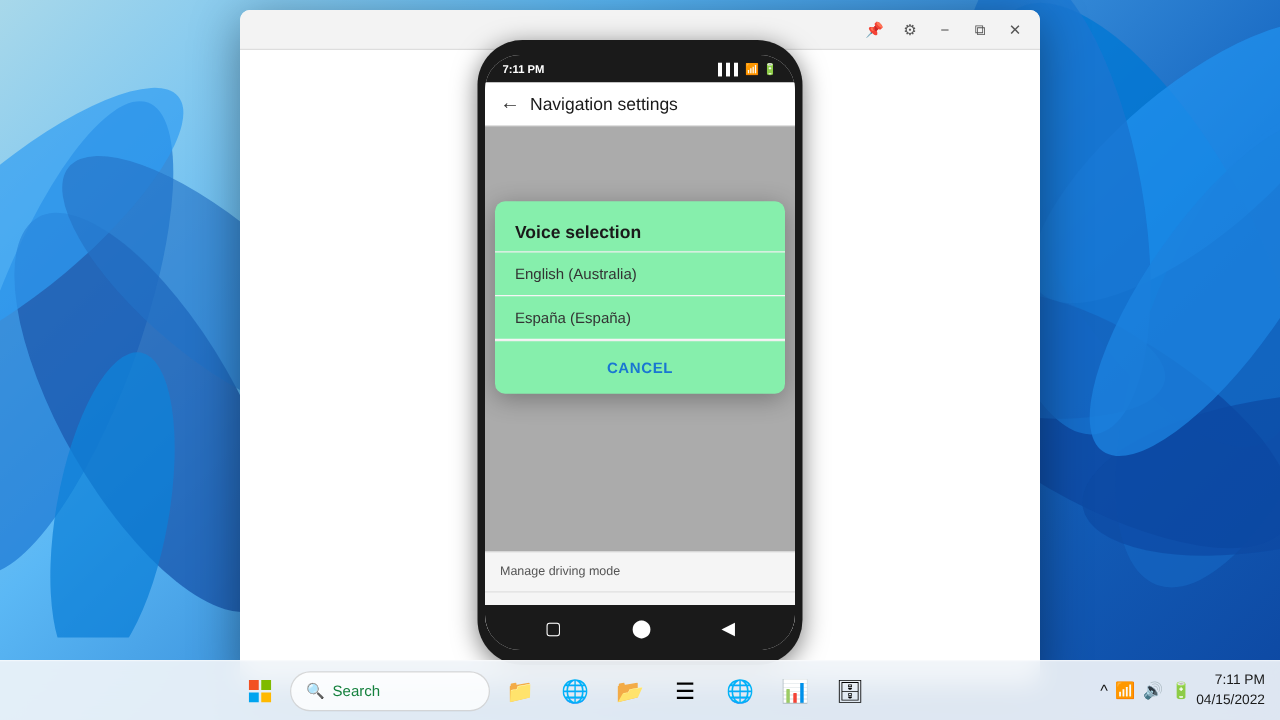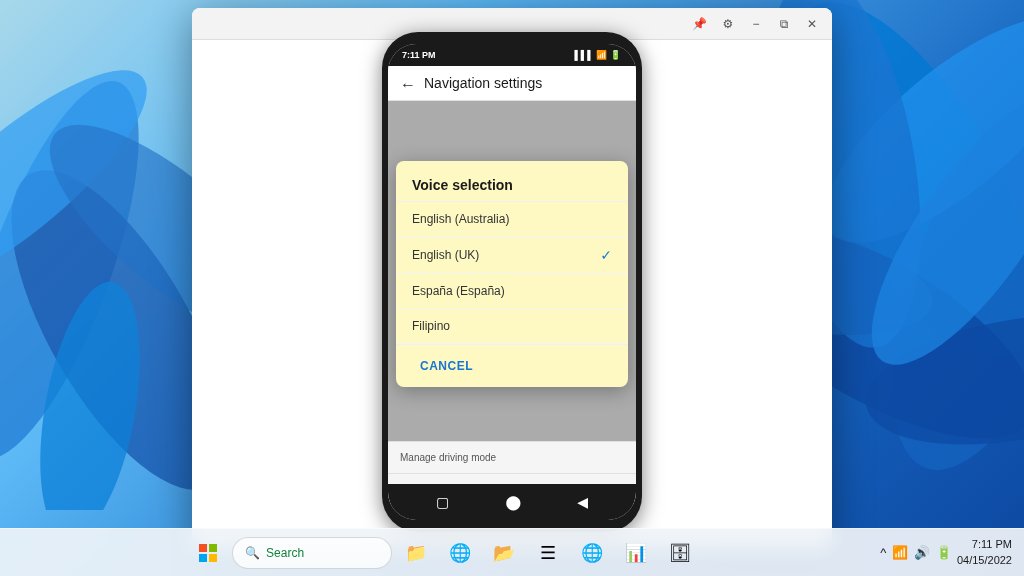--- a/index.html
+++ b/index.html
@@ -211,21 +211,21 @@
       background: rgba(0,0,0,0.3);
       z-index: 10;
     }
 
     
     .voice-dialog {
       position: absolute;
       top: 60px;
       left: 8px;
       right: 8px;
-      background: #fef9c3;
+      background: #86efac;
       border-radius: 8px;
       z-index: 20;
       overflow: hidden;
       box-shadow: 0 4px 20px rgba(0,0,0,0.3);
     }
 
     .dialog-title {
       padding: 16px 16px 8px 16px;
       font-size: 14px;
       font-weight: 600;
@@ -255,21 +255,21 @@
     }
 
     .check-icon {
       color: #1976d2;
       font-size: 14px;
     }
 
     .dialog-actions {
       padding: 8px 16px;
       display: flex;
-      justify-content: flex-start;
+      justify-content: center;
       border-top: 1px solid #f0f0f0;
     }
 
     .cancel-btn {
       color: #1976d2;
       font-size: 12px;
       font-weight: 600;
       cursor: pointer;
       padding: 6px 8px;
       border-radius: 4px;
@@ -370,34 +370,27 @@
           <div class="dialog-title">Voice selection</div>
 
           <div class="language-list">
 
             <div class="language-item">
               <span>English (Australia)</span>
             </div>
 
 
 
-            <div class="language-item selected">
-              <span>English (UK)</span>
-              <span class="check-icon">✓</span>
-            </div>
 
 
             <div class="language-item">
               <span>España (España)</span>
             </div>
 
 
-            <div class="language-item">
-              <span>Filipino</span>
-            </div>
 
           </div>
 
           <div class="dialog-actions">
             <div class="cancel-btn">Cancel</div>
           </div>
         </div>
 
       </div>
 

